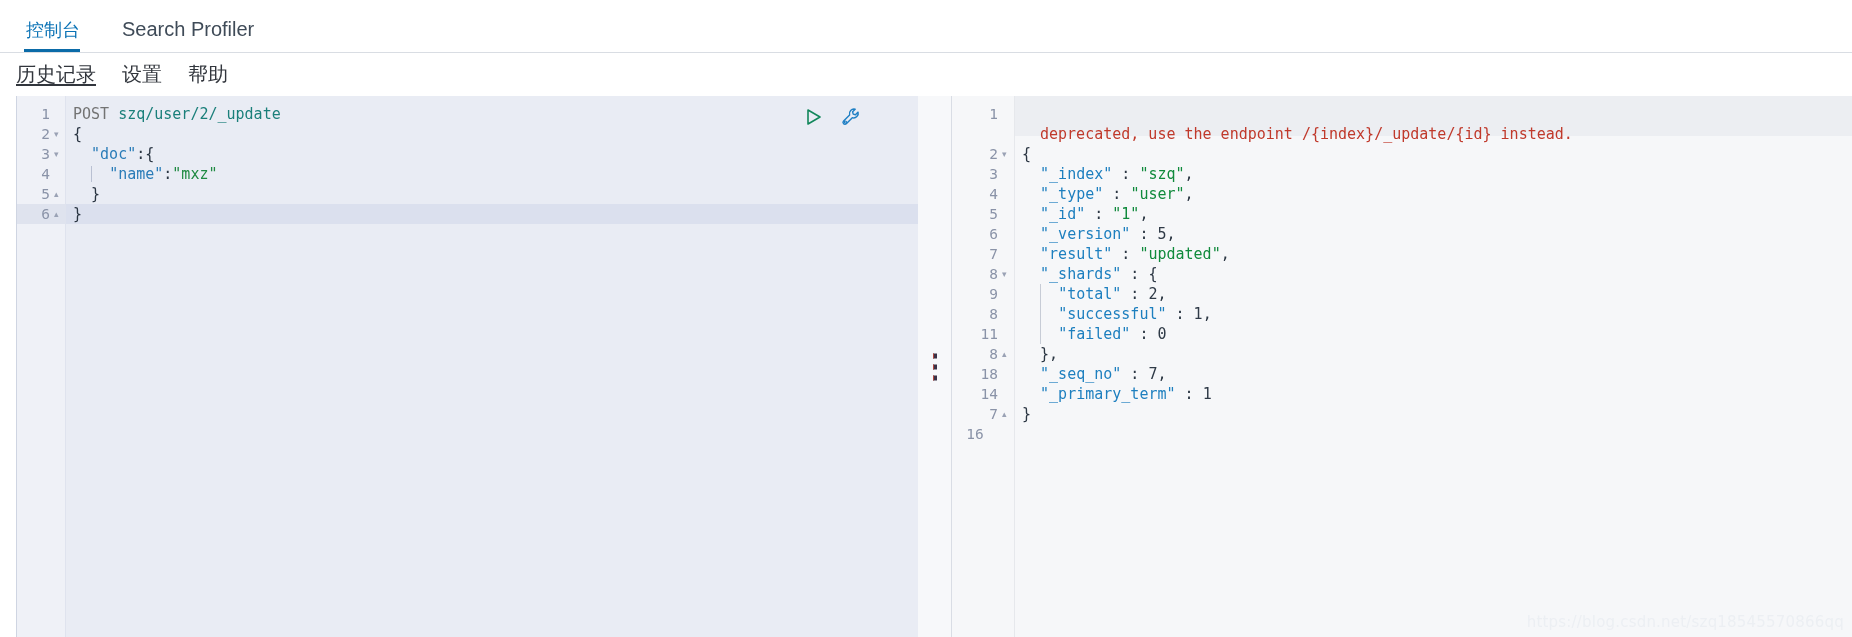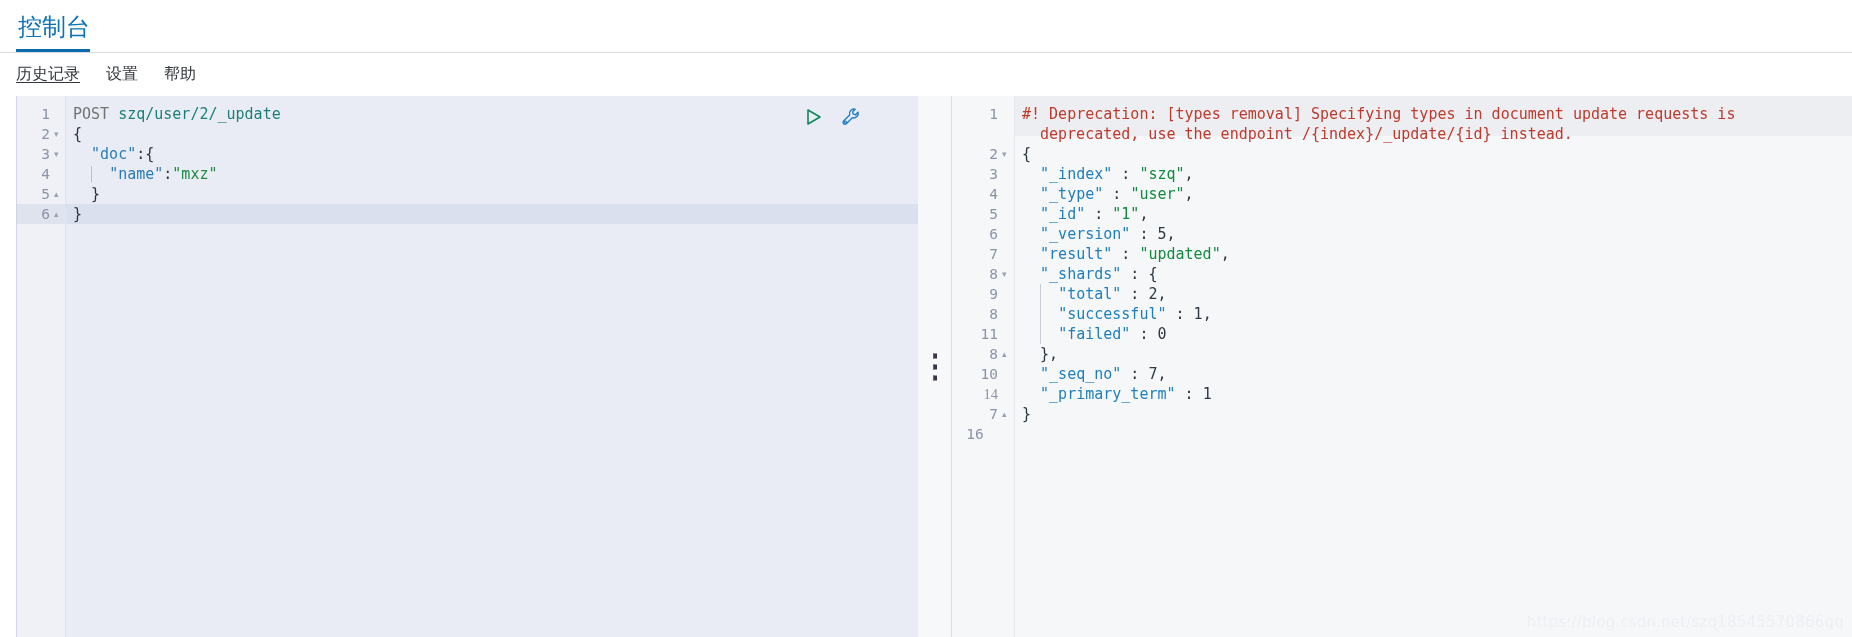--- a/index.html
+++ b/index.html
@@ -23,37 +23,37 @@
   .tab {
     position: relative;
     padding: 0 18px 13px 2px;
     margin-right: 22px;
     font-size: 20px;
     color: #3f4b58;
     line-height: 1;
     cursor: pointer;
     white-space: nowrap;
   }
-  .tab.cjk { font-family: "DejaVu Sans", sans-serif; font-size: 24px; }
+  .tab.cjk { font-family: "DejaVu Sans", sans-serif; font-size: 18px; margin-left: 8px; }
   .tab.active { color: #0a72b5; }
   .tab.active::after {
     content: ""; position: absolute; left: 0; right: 18px; bottom: 0;
     height: 3px; background: #0b6ba8;
   }
 
   
   .submenu {
     position: absolute; left: 0; top: 53px; width: 1852px; height: 43px;
     background: #ffffff;
     display: flex; align-items: center;
     padding-left: 16px;
   }
   .submenu-item {
     font-family: "DejaVu Sans", sans-serif;
-    font-size: 16px;
+    font-size: 20px;
     color: #32363d;
     margin-right: 26px;
     cursor: pointer;
     white-space: nowrap;
   }
   .submenu-item.underlined { text-decoration: underline; text-underline-offset: 3px; }
 
   
   .console {
     position: absolute; left: 0; top: 96px; width: 1852px; height: 541px;
@@ -170,20 +170,21 @@
     user-select: none;
   }
 </style>
 </head>
 <body>
 
 <div id="app">
 
   <div class="tabbar" id="tabbar">
       <div class="tab active cjk">控制台</div>
+      <div class="tab">Search Profiler</div>
     </div>
 
   <div class="submenu" id="submenu">
       <div class="submenu-item underlined">历史记录</div>
       <div class="submenu-item">设置</div>
       <div class="submenu-item">帮助</div>
     </div>
 
   <div class="console">
 
@@ -233,21 +234,20 @@
           <i></i>
       </div>
       <div class="splitter-edge"></div>
     </div>
 
     <div class="response-pane">
       <div class="resp-hl"></div>
       <div class="resp-gutter"></div>
       <div class="code-area" id="resp-code">
           <div class="ln" style="left: 0px; top: 8px; width: 46px;">1</div>
-          <div class="codeline k-warn" style="left: 70px; top: 8px;">#! Deprecation: [types removal] Specifying types in document update requests is</div>
           <div class="codeline k-warn" style="left: 88px; top: 28px;">deprecated, use the endpoint /{index}/_update/{id} instead.</div>
           <div class="ln" style="left: 0px; top: 48px; width: 46px;">2</div>
           <div class="fold" style="left: 50px; top: 48px;">▾</div>
           <div class="codeline" style="left: 70px; top: 48px;"><span class="k-punct">{</span></div>
           <div class="ln" style="left: 0px; top: 68px; width: 46px;">3</div>
           <div class="codeline" style="left: 70px; top: 68px;"><span class="k-punct">  </span><span class="k-resp-key">"_index"</span><span class="k-punct"> : </span><span class="k-resp-str">"szq"</span><span class="k-punct">,</span></div>
           <div class="ln" style="left: 0px; top: 88px; width: 46px;">4</div>
           <div class="codeline" style="left: 70px; top: 88px;"><span class="k-punct">  </span><span class="k-resp-key">"_type"</span><span class="k-punct"> : </span><span class="k-resp-str">"user"</span><span class="k-punct">,</span></div>
           <div class="ln" style="left: 0px; top: 108px; width: 46px;">5</div>
           <div class="codeline" style="left: 70px; top: 108px;"><span class="k-punct">  </span><span class="k-resp-key">"_id"</span><span class="k-punct"> : </span><span class="k-resp-str">"1"</span><span class="k-punct">,</span></div>
@@ -260,23 +260,23 @@
           <div class="codeline" style="left: 70px; top: 168px;"><span class="k-punct">  </span><span class="k-resp-key">"_shards"</span><span class="k-punct"> : {</span></div>
           <div class="ln" style="left: 0px; top: 188px; width: 46px;">9</div>
           <div class="codeline" style="left: 70px; top: 188px;"><span class="k-punct">    </span><span class="k-resp-key">"total"</span><span class="k-punct"> : </span><span class="k-resp-num">2</span><span class="k-punct">,</span></div>
           <div class="ln" style="left: 0px; top: 208px; width: 46px;">8</div>
           <div class="codeline" style="left: 70px; top: 208px;"><span class="k-punct">    </span><span class="k-resp-key">"successful"</span><span class="k-punct"> : </span><span class="k-resp-num">1</span><span class="k-punct">,</span></div>
           <div class="ln" style="left: 0px; top: 228px; width: 46px;">11</div>
           <div class="codeline" style="left: 70px; top: 228px;"><span class="k-punct">    </span><span class="k-resp-key">"failed"</span><span class="k-punct"> : </span><span class="k-resp-num">0</span></div>
           <div class="ln" style="left: 0px; top: 248px; width: 46px;">8</div>
           <div class="fold" style="left: 50px; top: 248px;">▴</div>
           <div class="codeline" style="left: 70px; top: 248px;"><span class="k-punct">  },</span></div>
-          <div class="ln" style="left: 0px; top: 268px; width: 46px;">10</div>
+          <div class="ln" style="left: 0px; top: 268px; width: 46px;">18</div>
           <div class="codeline" style="left: 70px; top: 268px;"><span class="k-punct">  </span><span class="k-resp-key">"_seq_no"</span><span class="k-punct"> : </span><span class="k-resp-num">7</span><span class="k-punct">,</span></div>
-          <div class="ln" style="left: 0px; top: 288px; width: 46px; font-family: Liberation Serif, serif;">14</div>
+          <div class="ln" style="left: 0px; top: 288px; width: 46px;">14</div>
           <div class="codeline" style="left: 70px; top: 288px;"><span class="k-punct">  </span><span class="k-resp-key">"_primary_term"</span><span class="k-punct"> : </span><span class="k-resp-num">1</span></div>
           <div class="ln" style="left: 0px; top: 308px; width: 46px;">7</div>
           <div class="fold" style="left: 50px; top: 308px;">▴</div>
           <div class="codeline" style="left: 70px; top: 308px;"><span class="k-punct">}</span></div>
           <div class="ln" style="left: 0px; top: 328px; width: 46px; text-align: center;">16</div>
           <div class="codeline" style="left: 70px; top: 328px;"></div>
           <div class="indent-guide resp" style="left: 88px; top: 188px; height: 60px;"></div>
         </div>
     </div>
 

